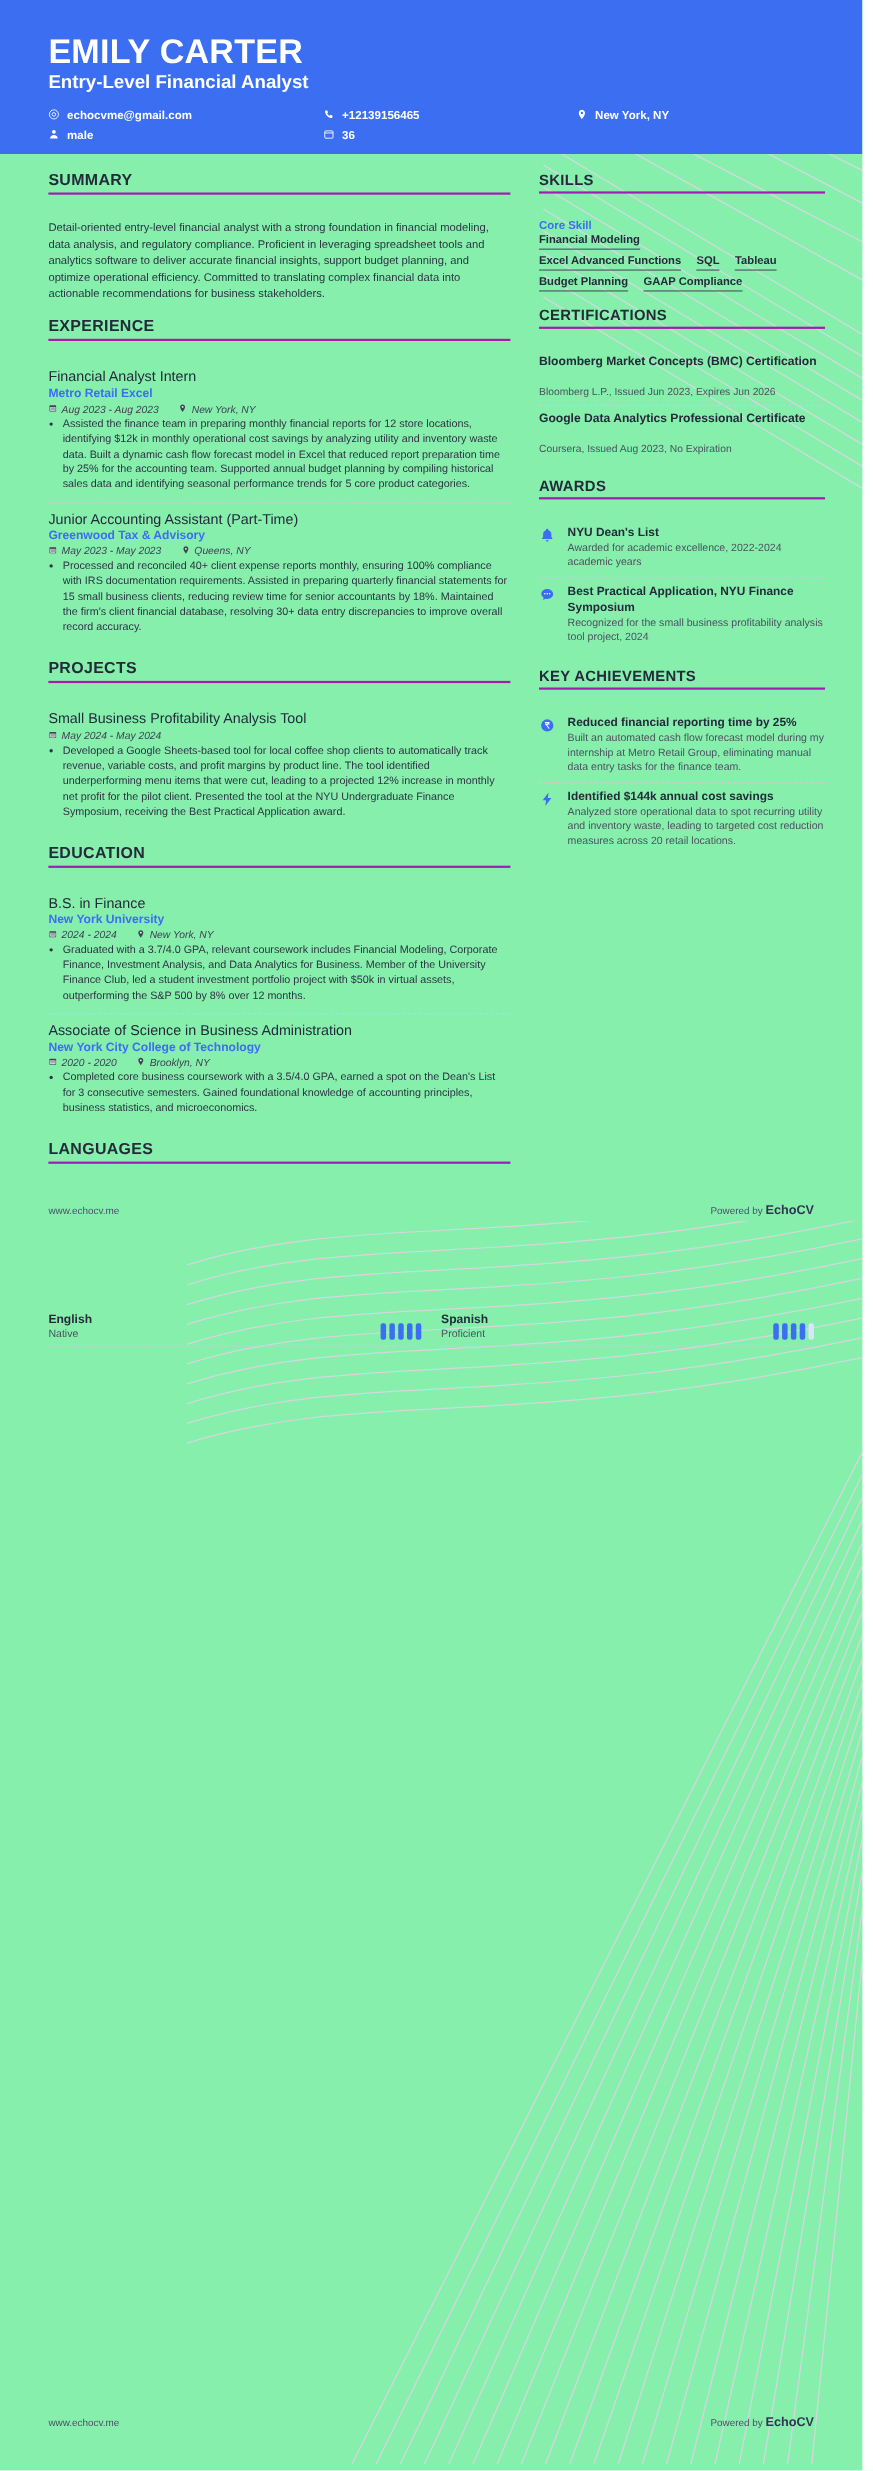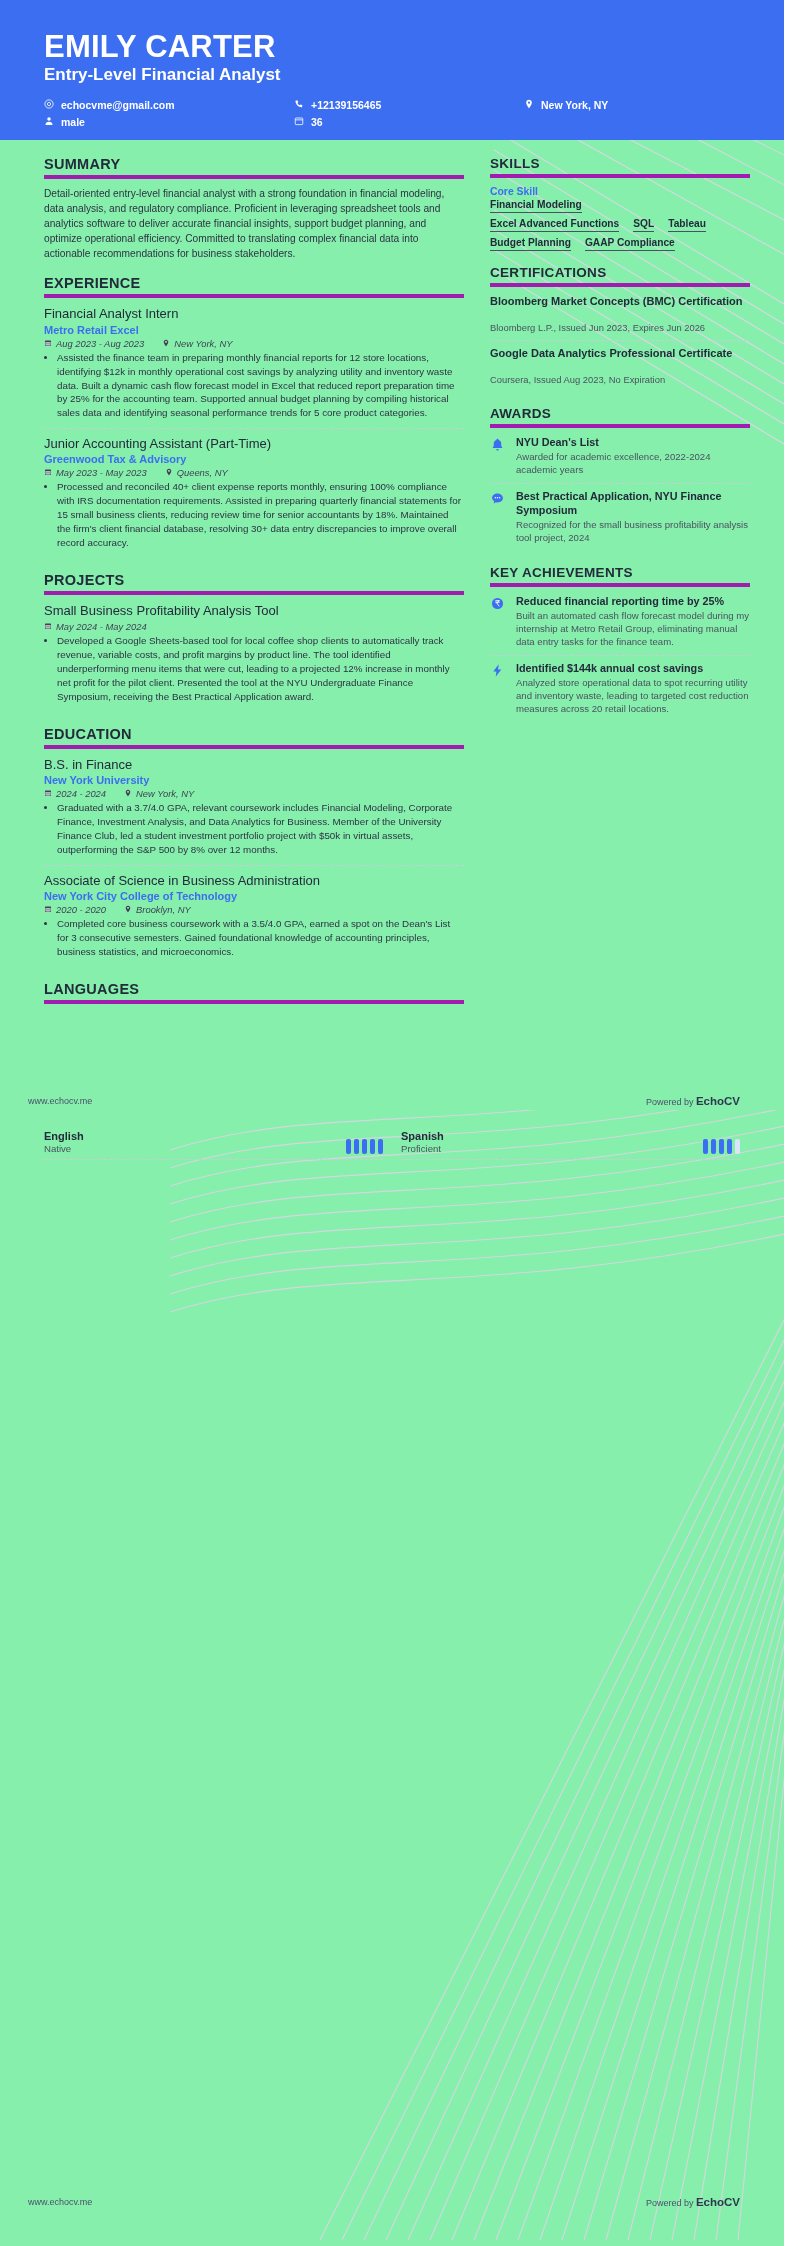--- a/index.html
+++ b/index.html
@@ -74,22 +74,22 @@
   .col-left  { width: 420px; flex: 0 0 420px; }
   .col-right { width: 260px; flex: 0 0 260px; }
 
   .sec { margin-bottom: 14px; }
   .sec-title {
     font-size: 14.5px;
     font-weight: bold;
     letter-spacing: 0.3px;
     color: #232b3b;
     padding-bottom: 3px;
-    border-bottom: 4px solid #a21caf;
-    margin-bottom: 8px;
+    border-bottom: 2px solid #a21caf;
+    margin-bottom: 24px;
   }
   .sec-title.rt { font-size: 13.5px; }
 
   .para {
     font-size: 10.2px;
     line-height: 1.46;
     color: #2d3343;
   }
 
   
@@ -204,21 +204,21 @@
   }
   .lang-name { font-size: 11px; font-weight: bold; color: #232b3b; }
   .lang-lvl  { font-size: 9.6px; color: #4b5260; margin-top: 1px; }
   .bars { display: flex; gap: 3px; align-items: flex-end; }
   .bar { width: 5px; height: 15px; border-radius: 2px; background: #3b6ef0; }
   .bar.off { background: #dbe4fb; }
 
   
   .footer {
     position: absolute;
-    left: 28px;
+    left: 44px;
     right: 44px;
     display: flex;
     justify-content: space-between;
     align-items: center;
     font-size: 9px;
     color: #49506b;
     z-index: 3;
   }
   .brand { font-size: 9px; color: #49506b; }
   .brand b { font-size: 11.5px; font-weight: bold; color: #2f3750; }

